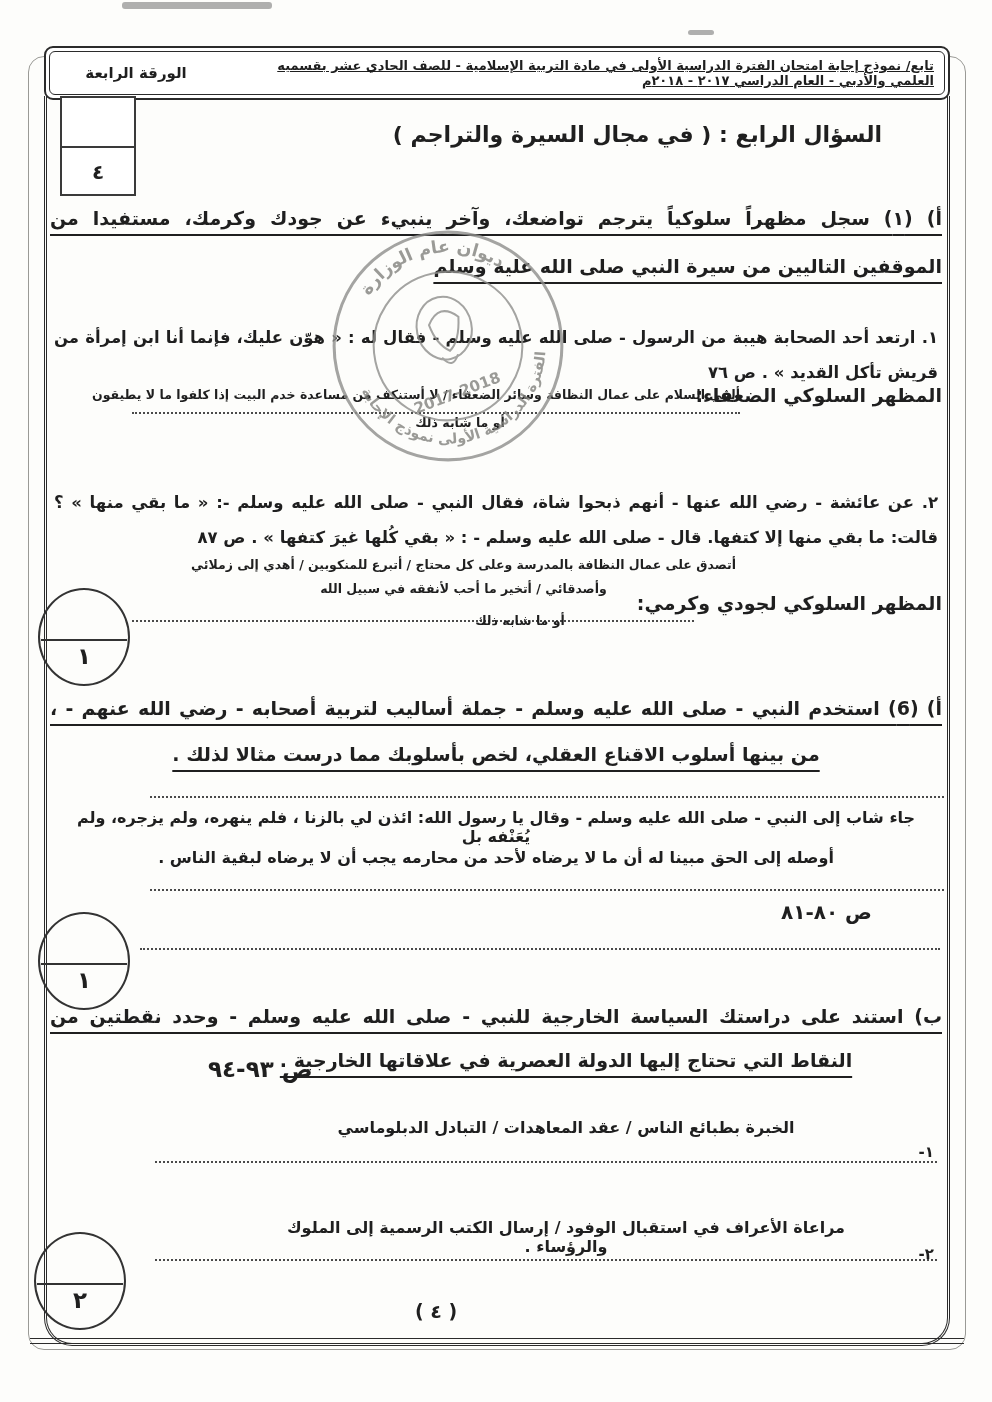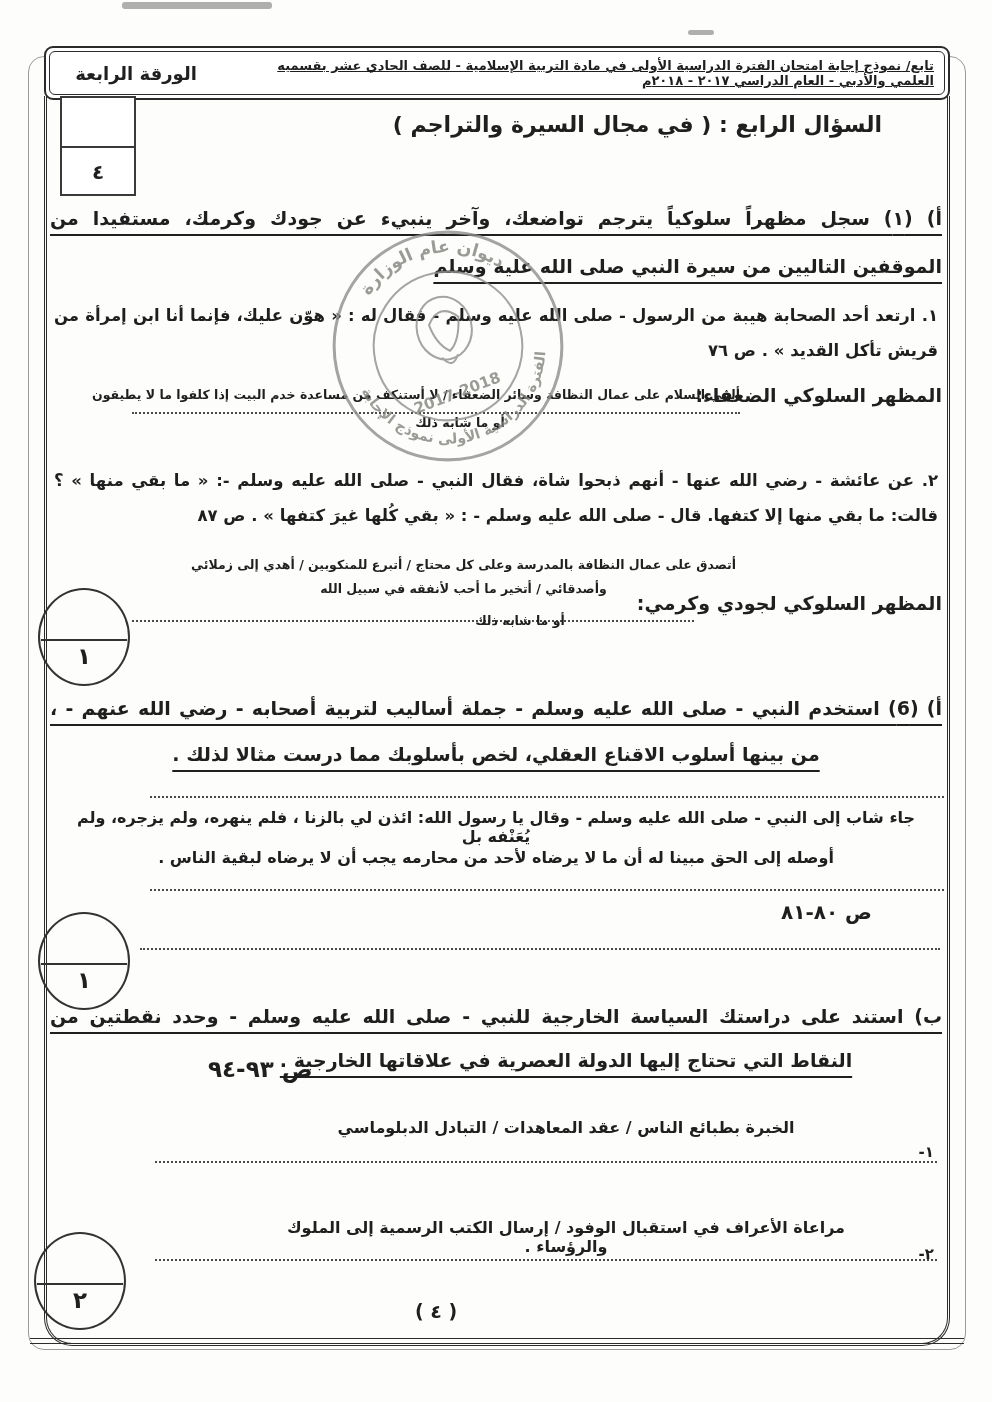--- a/index.html
+++ b/index.html
@@ -10,42 +10,42 @@
   
   .outer-frame{position:absolute;left:28px;top:56px;right:26px;bottom:52px;
     border:1.5px solid #9a9a96;border-radius:16px;pointer-events:none;}
   
   .header-bar{position:absolute;left:44px;right:42px;top:46px;height:50px;
     border:2px solid #2b2b2b;border-radius:9px;background:#fff;display:flex;align-items:stretch;z-index:2;}
   .header-bar::before{content:"";position:absolute;inset:3px;border:1px solid #2b2b2b;border-radius:6px;pointer-events:none;}
   .header-title{flex:1;display:flex;align-items:center;justify-content:center;
     font-size:13px;font-weight:bold;padding:12px 14px;text-decoration:underline;}
   .header-paper-label{width:180px;display:flex;align-items:center;justify-content:center;
-    font-size:18px;font-weight:bold;}
+    font-size:15px;font-weight:bold;}
   
   .side-frame{position:absolute;left:44px;right:42px;top:96px;bottom:56px;
     border-left:3px double #2b2b2b;border-right:3px double #2b2b2b;border-bottom:3px double #2b2b2b;
     border-radius:0 0 28px 28px;pointer-events:none;}
   .bottom-rule{position:absolute;left:30px;right:28px;top:1338px;height:4px;
     border-top:1.6px solid #2b2b2b;border-bottom:1px solid #2b2b2b;}
   
   .marks-box{position:absolute;left:60px;top:96px;width:72px;height:96px;border:2px solid #3a3a3a;background:#fff;z-index:3;}
   .marks-box .cell-top{height:50%;border-bottom:2px solid #3a3a3a;}
   .marks-box .cell-bottom{height:50%;display:flex;align-items:center;justify-content:center;
     font-size:20px;font-weight:bold;}
-  .section-title{position:absolute;top:112px;right:110px;font-size:22px;font-weight:bold;letter-spacing:.5px;}
+  .section-title{position:absolute;top:122px;right:110px;font-size:22px;font-weight:bold;letter-spacing:.5px;}
   
   .prompt-line{position:absolute;right:50px;left:50px;font-size:19px;font-weight:bold;line-height:1.9;
     text-decoration:underline;text-decoration-thickness:1.7px;text-underline-offset:9px;}
   .just{text-align:justify;text-align-last:justify;}
   .ctr{text-align:center;}
   .rgt{text-align:right;}
   
   .situation{position:absolute;right:54px;left:54px;font-size:16.5px;font-weight:600;
-    text-align:justify;line-height:2.15;}
+    text-align:justify;line-height:2.15;margin-top:22px;}
   
   .small-ans{position:absolute;font-size:12.5px;font-weight:bold;white-space:nowrap;text-align:center;}
   .ans-label{position:absolute;font-size:19px;font-weight:bold;}
   .dotted{position:absolute;height:0;border-bottom:2px dotted #4a4a4a;}
   .mid-ans{position:absolute;font-size:16px;font-weight:bold;text-align:center;}
   .page-ref{position:absolute;font-size:23px;font-weight:bold;}
   .ans-num{position:absolute;font-size:15px;font-weight:bold;}
   
   .mark-circle{position:absolute;width:88px;height:94px;border:2px solid #333;border-radius:50%;z-index:4;}
   .mark-circle .chord{position:absolute;left:1px;right:1px;top:52%;border-top:2.2px solid #333;}

